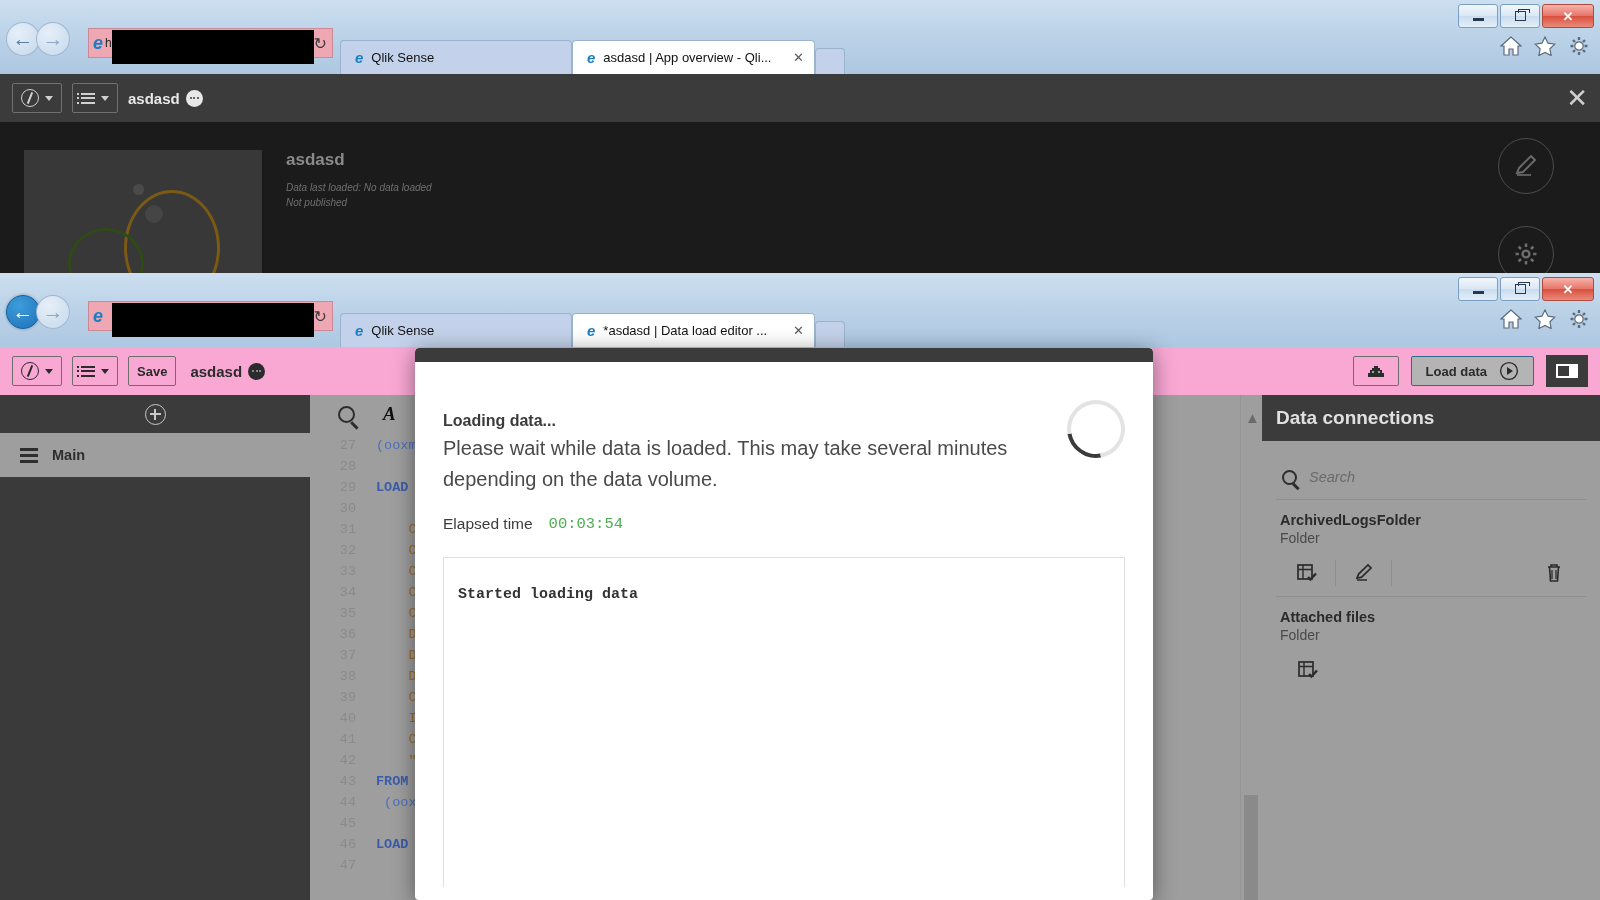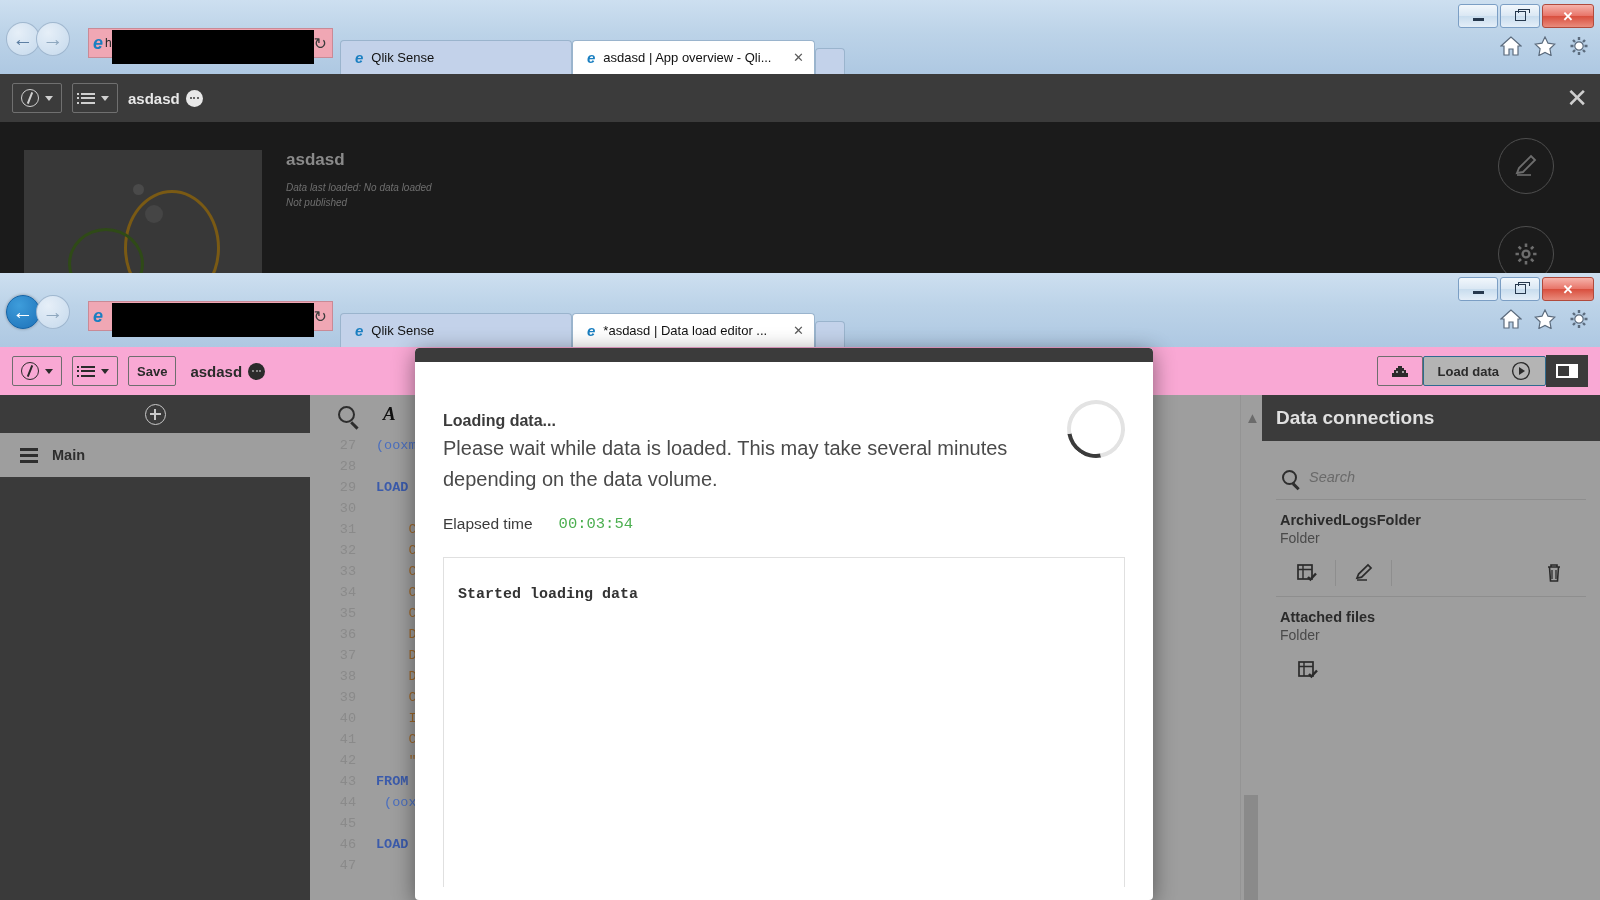--- a/index.html
+++ b/index.html
@@ -190,21 +190,21 @@
   .dlg {
     position: absolute; left: 415px; top: 348px; width: 738px; height: 552px;
     background: #fff; border-radius: 4px; box-shadow: 0 4px 22px rgba(0,0,0,.45);
     overflow: hidden;
   }
   .dlg-top { height: 14px; background: #3b3b3b; border-radius: 4px 4px 0 0; }
   .dlg-in { padding: 26px 28px 0 28px; position: relative; }
   .dlg-h1 { font-size: 19px; font-weight: bold; color: #3b3b3b; }
   .dlg-h2 { font-size: 16px; font-weight: bold; color: #3b3b3b; margin-top: 24px; }
   .dlg-p { font-size: 20px; color: #4a4a4a; line-height: 1.55; margin-top: 3px; max-width: 615px; }
-  .dlg-elapsed { display:flex; gap: 26px; margin-top: 20px; font-size: 15.5px; color: #3b3b3b; }
+  .dlg-elapsed { display:flex; gap: 16px; margin-top: 20px; font-size: 15.5px; color: #3b3b3b; }
   .dlg-elapsed .val { font-family: "Liberation Mono", monospace; color: #4caf50; }
   .spinner {
     position: absolute; right: 28px; top: 38px; width: 58px; height: 58px; border-radius: 50%;
     border: 4px solid #e3e3e3; border-bottom-color: #3b3b3b; transform: rotate(35deg);
   }
   .dlg-log {
     margin: 24px 0 0 0; border: 1px solid #e0e0e0; border-bottom: none;
     height: 330px; padding: 28px 0 0 14px;
     font-family: "Liberation Mono", monospace; font-size: 15px; color: #333; font-weight: bold;
   }
@@ -404,21 +404,21 @@
       </div>
       <div class="q-appname" style="margin-left:4px;">
         <span>asdasd</span>
         <span class="dots">
             <b></b>
             <b></b>
             <b></b>
           </span>
       </div>
 
-      <div style="margin-left:auto;display:flex;align-items:center;gap:0;padding-left:16px;">
+      <div style="margin-left:auto;display:flex;align-items:center;gap:12px;padding-left:16px;">
         <div class="q-btn" style="width:46px;justify-content:center;">
           <svg width="22" height="16" viewBox="0 0 22 16">
               <path d="M3 14h16v-4h-2V7h-2V5h-2V3H9v2H7v2H5v3H3z" fill="#2b2b2b"></path>
               <rect x="7" y="8" width="2" height="2" fill="#a3a3a3"></rect>
               <rect x="13" y="8" width="2" height="2" fill="#a3a3a3"></rect>
             </svg>
         </div>
         <div class="q-btn" style="border-color:#2f6b8f;background:#b4b4b4;font-weight:bold;gap:12px;padding:0 14px;">
           <span>Load data</span>
           <svg width="20" height="20" viewBox="0 0 20 20">

